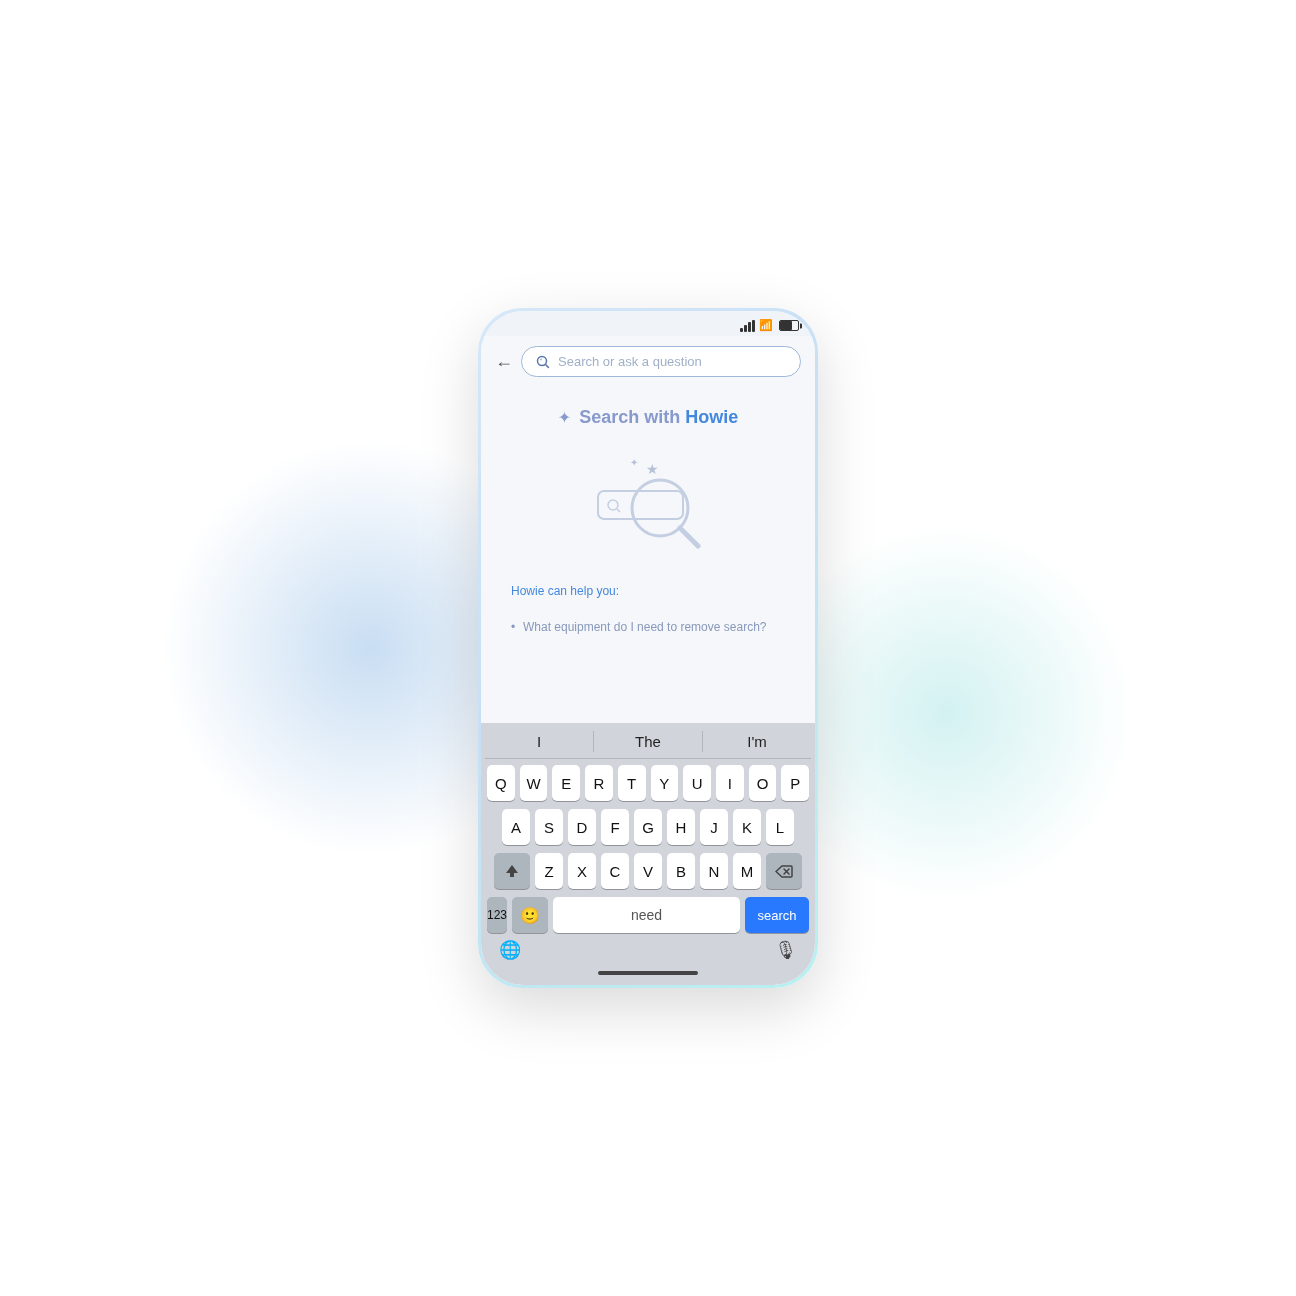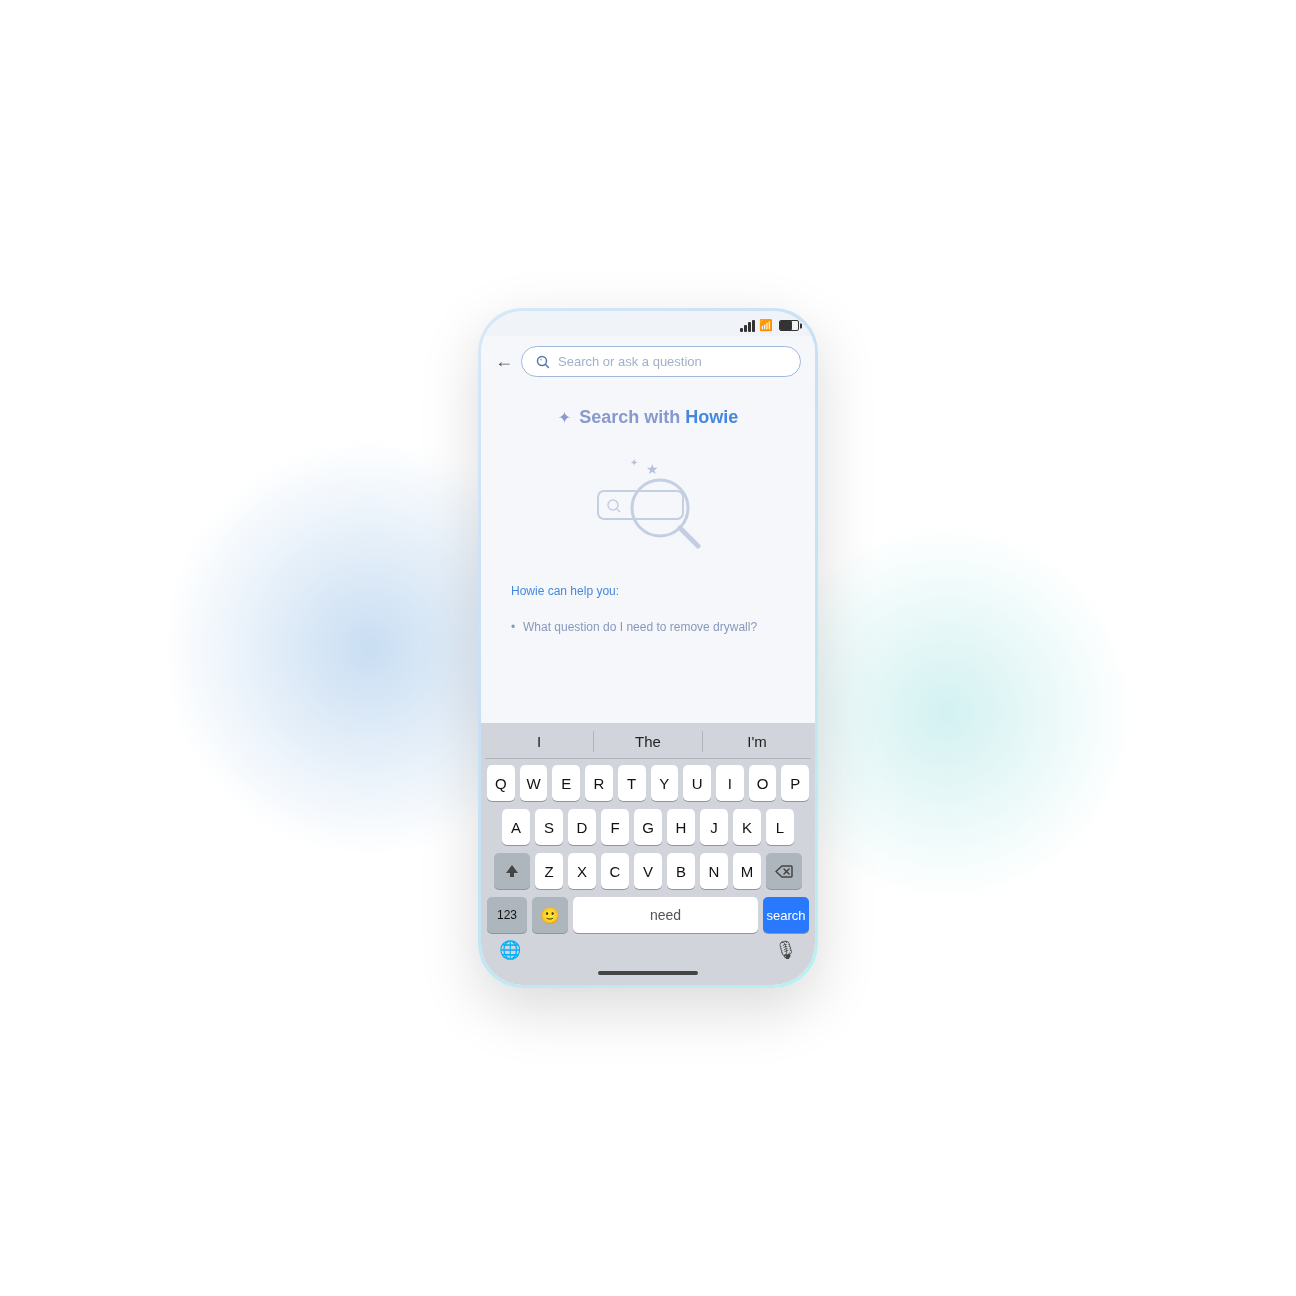--- a/index.html
+++ b/index.html
@@ -291,40 +291,40 @@
       width: 36px;
       background: #adb5bd;
     }
 
     .key-delete {
       width: 36px;
       background: #adb5bd;
     }
 
     .key-numbers {
-      width: 40px;
+      width: 20px;
       background: #adb5bd;
       font-size: 12px;
     }
 
     .key-emoji {
       width: 36px;
       background: #adb5bd;
       font-size: 16px;
     }
 
     .key-space {
       flex: 1;
       background: #ffffff;
       font-size: 14px;
       color: #555;
     }
 
     .key-search {
-      width: 46px;
+      width: 64px;
       background: #2979ff;
       color: white;
       font-size: 13px;
     }
 
     
     .keyboard-bottom {
       display: flex;
       justify-content: space-between;
       align-items: center;
@@ -407,21 +407,21 @@
             <rect x="20" y="45" width="85" height="28" rx="6" fill="none" stroke="#b0bed8" stroke-width="2"></rect>
             <circle cx="35" cy="59" r="5" fill="none" stroke="#b0bed8" stroke-width="1.5"></circle>
             <line x1="39" y1="63" x2="42" y2="66" stroke="#b0bed8" stroke-width="1.5"></line>
 
             <circle cx="82" cy="62" r="28" fill="none" stroke="#b0bed8" stroke-width="3"></circle>
             <line x1="102" y1="82" x2="120" y2="100" stroke="#b0bed8" stroke-width="5" stroke-linecap="round"></line>
           </svg>
 
           <div class="help-section">
             <div class="howie-can-help">Howie can help you:</div>
-            <div class="help-item">What question do I need to remove drywall?</div>
+            <div class="help-item">What equipment do I need to remove search?</div>
           </div>
 
         </div>
 
         <div class="keyboard">
 
           <div class="keyboard-suggestions">
             <div class="suggestion">I</div>
             <div class="suggestion">The</div>
             <div class="suggestion">I'm</div>

